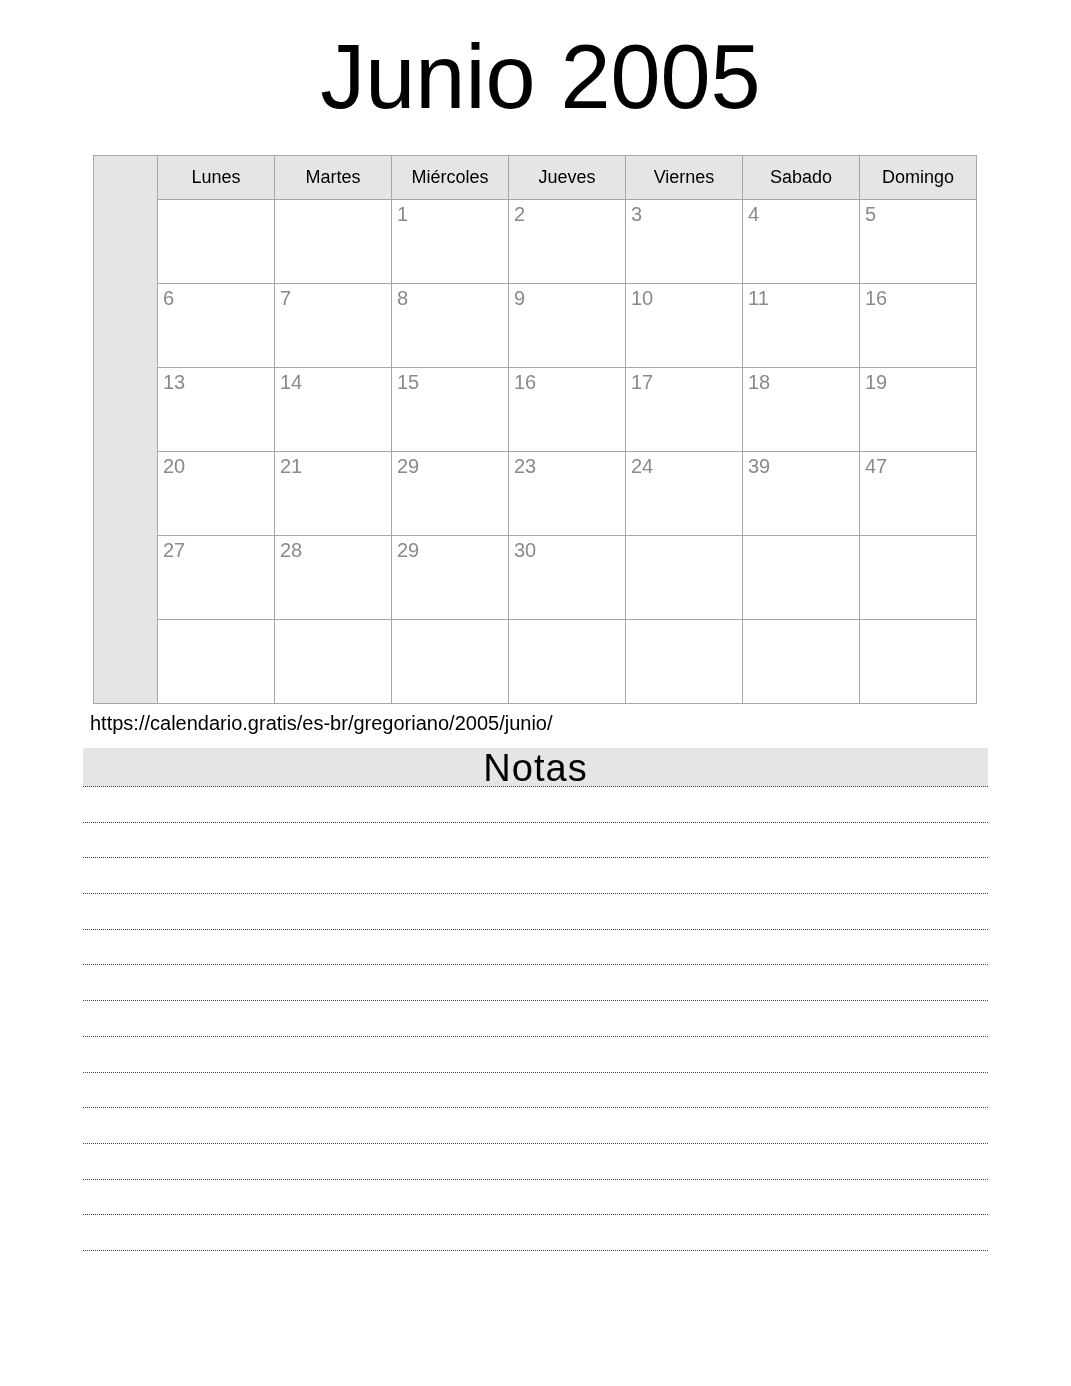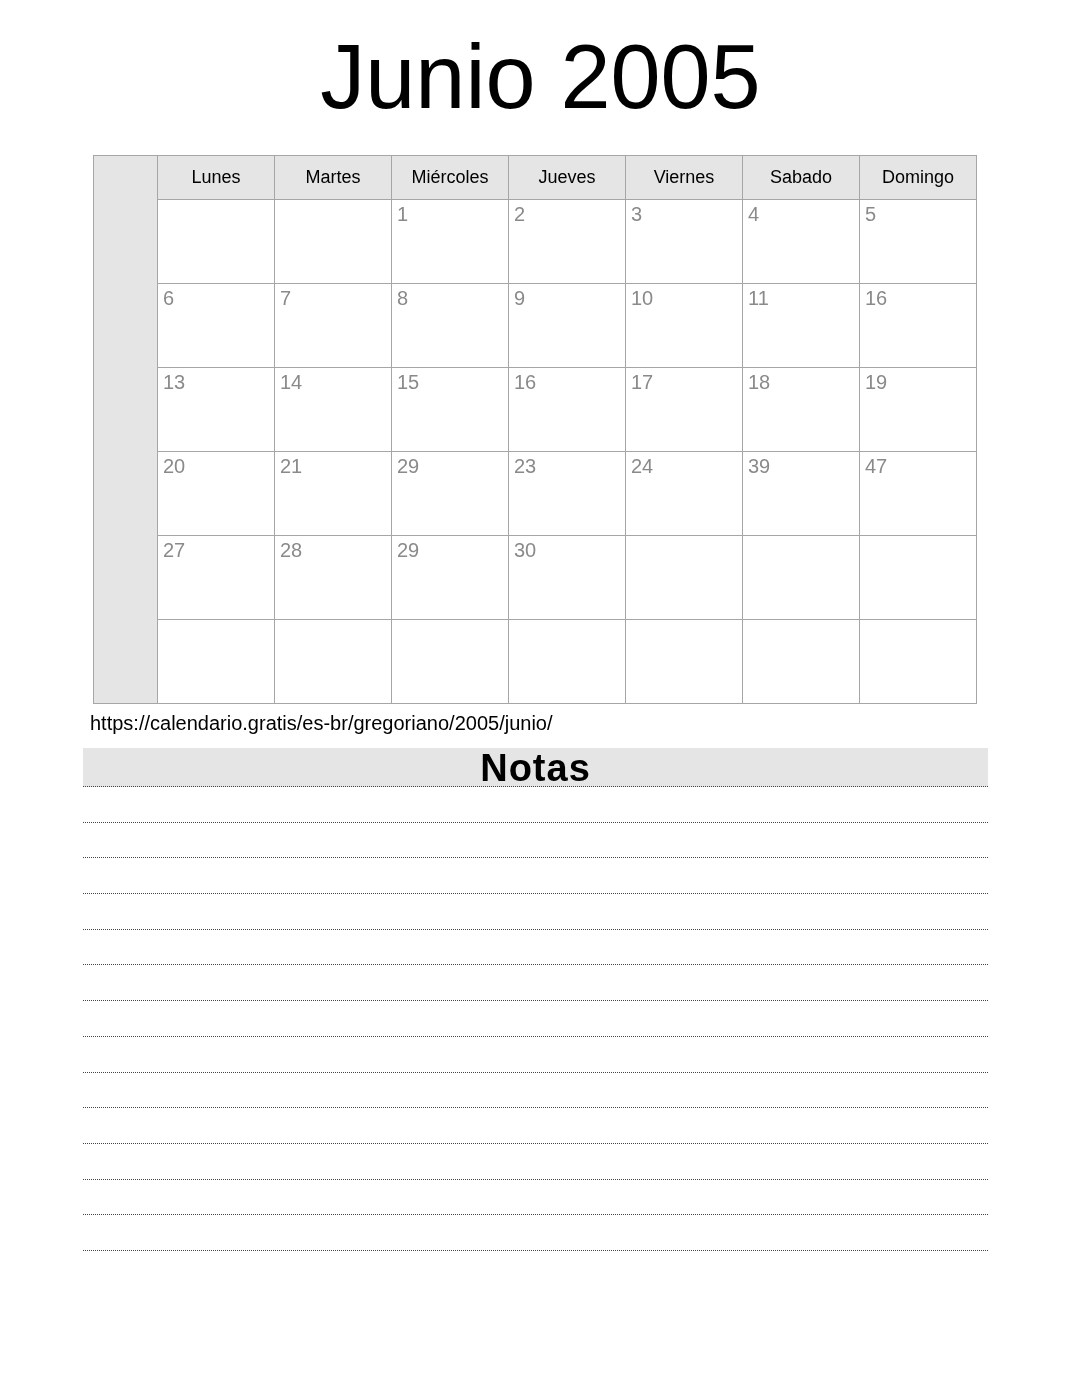--- a/index.html
+++ b/index.html
@@ -83,21 +83,20 @@
     font-size: 20px;
     line-height: 1.3;
     color: #000;
     white-space: nowrap;
   }
   .notes {
     position: absolute;
     top: 748px;
     left: 83px;
     width: 905px;
-    font-weight: bold;
   }
   .notes-header {
     height: 39px;
     background: var(--notes-bar-bg);
     border-bottom: 1px dotted var(--rule-color);
     text-align: center;
     font-size: 38px;
     line-height: 40px;
     letter-spacing: 1px;
     color: #000;

